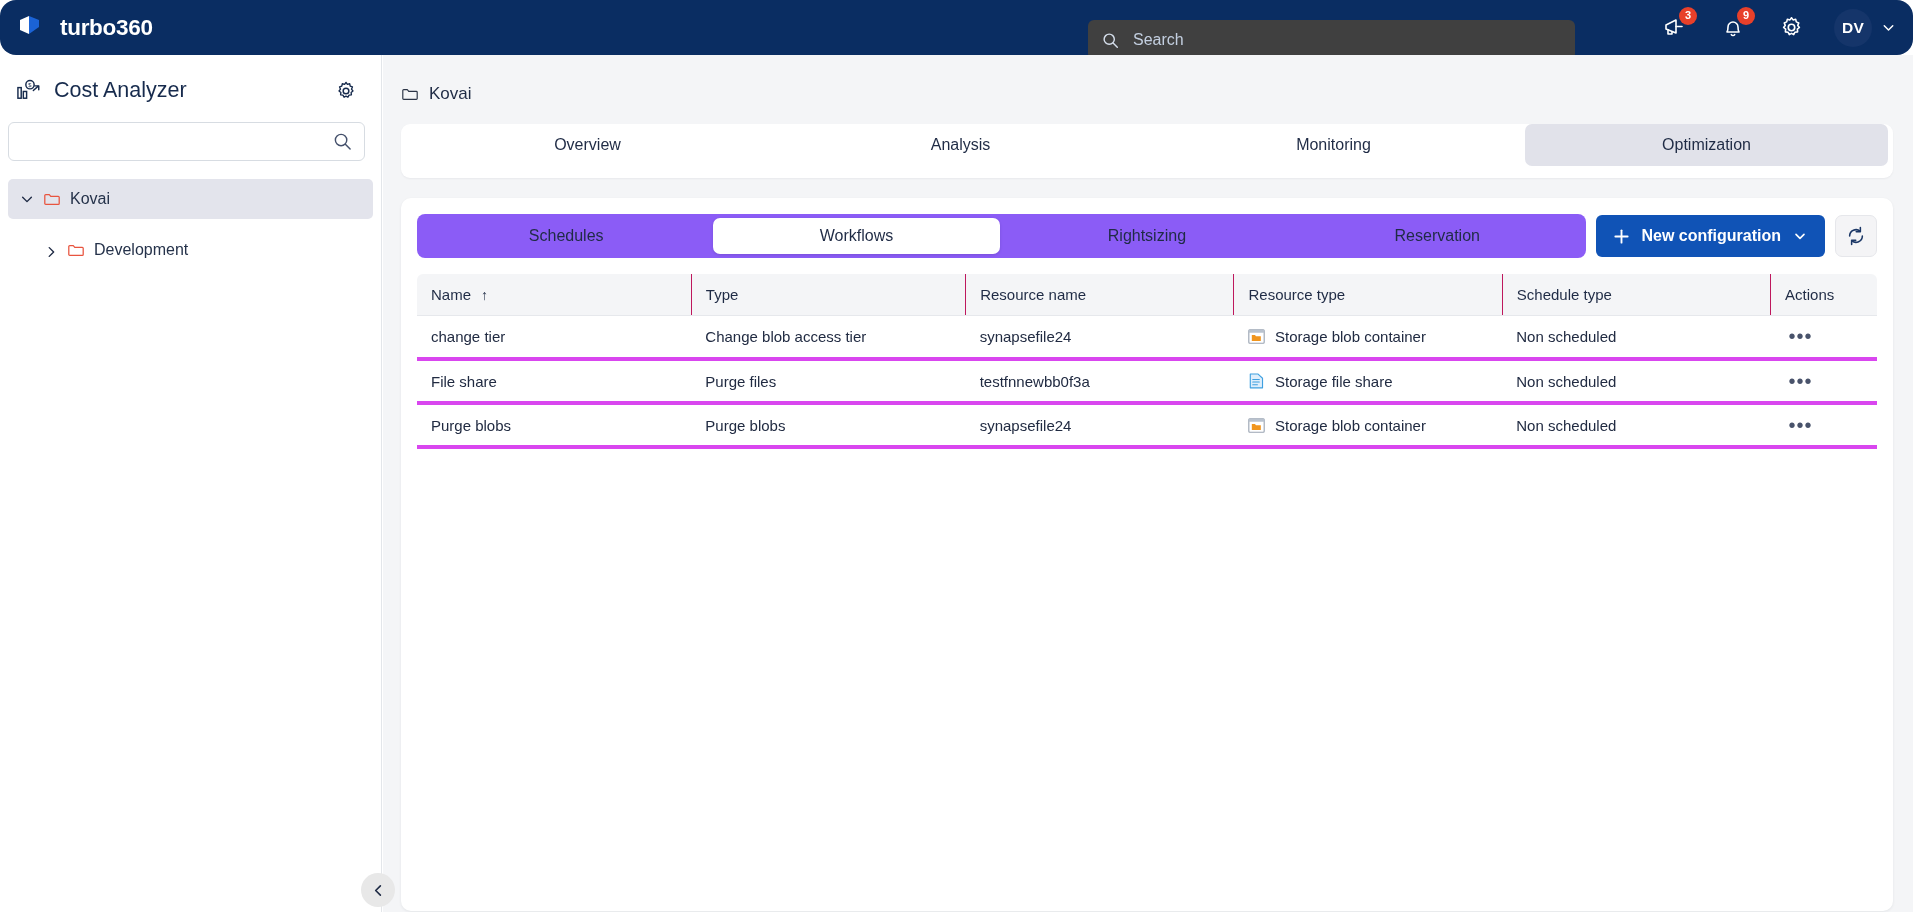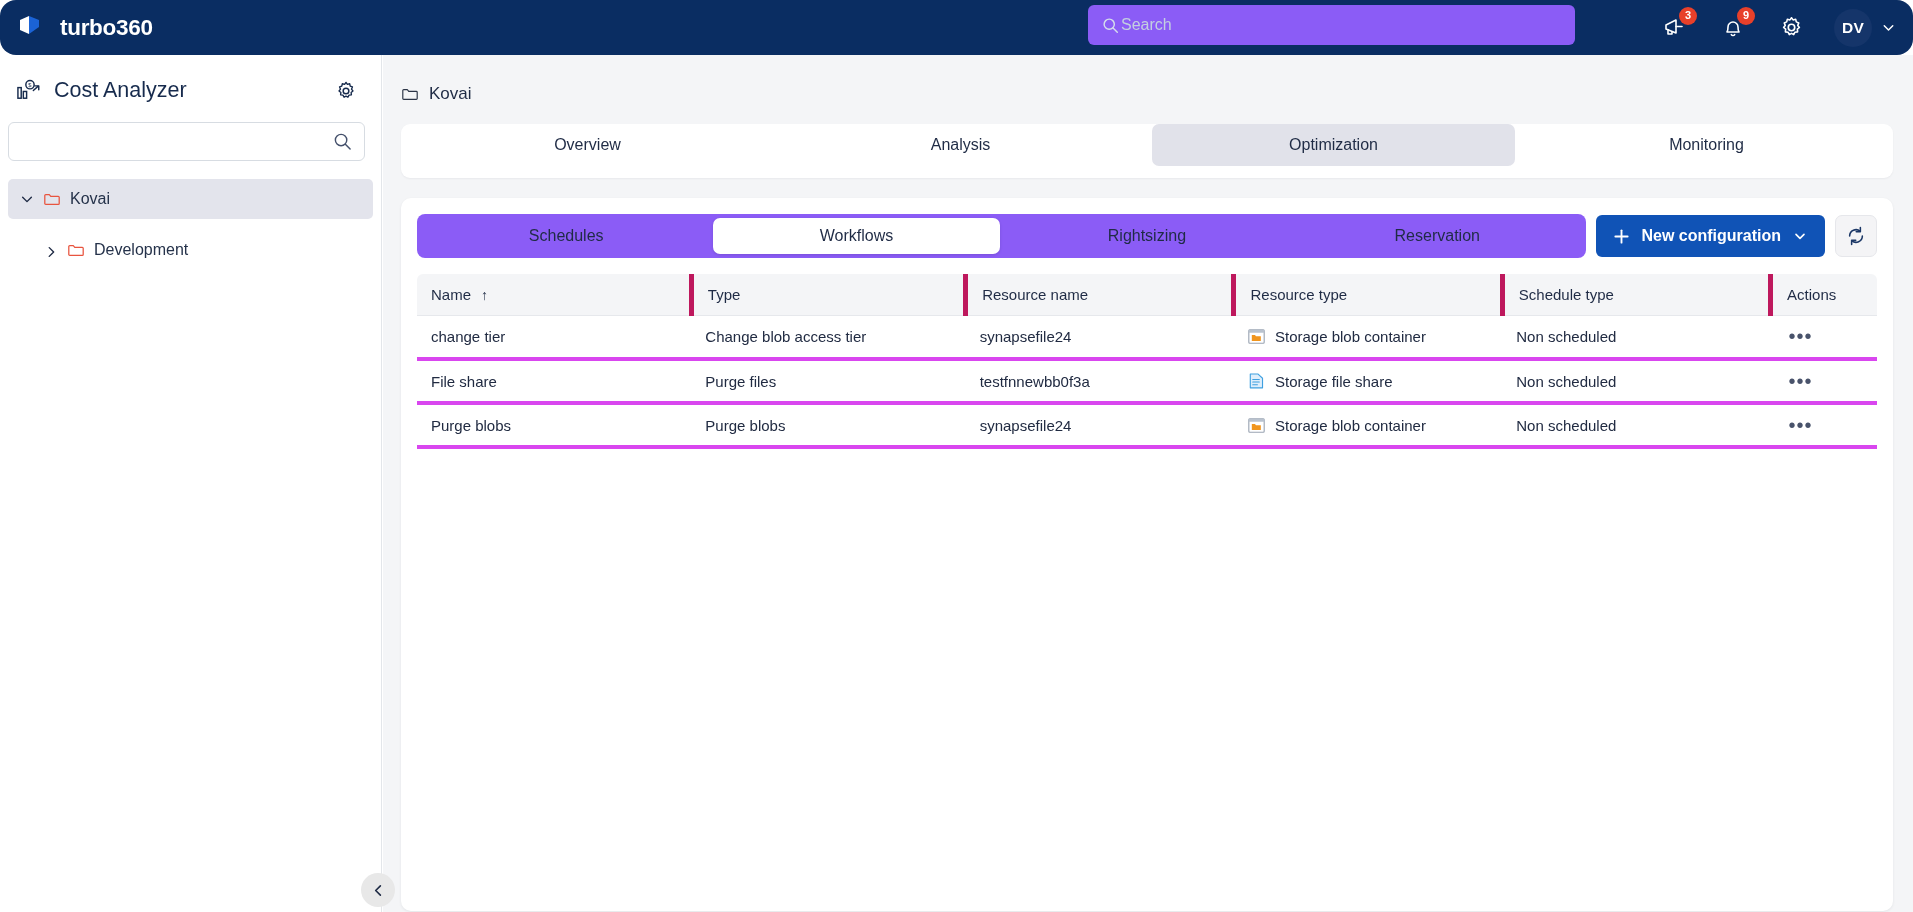--- a/index.html
+++ b/index.html
@@ -21,24 +21,24 @@
   .brand {
     display: flex; align-items: center; gap: 13px;
     margin-left: 17px;
   }
   .brand-mark { width: 30px; height: 30px; display:block; }
   .brand-name {
     color: #ffffff; font-size: 22.5px; font-weight: 700;
     letter-spacing: -0.3px;
   }
   .search-wrap {
-    position: absolute; left: 1088px; top: 5px;
+    position: absolute; left: 1088px; top: 20px;
     width: 487px; height: 40px;
-    background: #8b5cf6; border-radius: 6px;
-    display: flex; align-items: center; gap: 0;
+    background: #404040; border-radius: 6px;
+    display: flex; align-items: center; gap: 12px;
     padding: 0 14px; cursor: text;
   }
   .search-wrap svg { flex: 0 0 auto; }
   .search-input {
     flex: 1; background: transparent; border: none; outline: none;
     color: #dfe6f1; font-size: 16px;
     font-family: "Liberation Sans", sans-serif;
   }
   .search-input::placeholder { color: #c3cfe0; opacity: 1; }
 
@@ -183,21 +183,21 @@
 
   table.grid {
     width: 100%; border-collapse: collapse; margin-top: 16px;
     table-layout: fixed;
   }
   table.grid thead th {
     background: #f4f5f7;
     height: 41px;
     font-size: 15px; font-weight: 400; color: #1f2b45;
     text-align: left; padding-left: 14px;
-    border-right: 5px solid #be185d;
+    border-right: 1px solid #be185d;
     border-bottom: 1px solid #e6e8ec;
     white-space: nowrap;
   }
   table.grid thead th:first-child { border-radius: 6px 0 0 0; }
   table.grid thead th:last-child { border-right: none; border-radius: 0 6px 0 0; }
   table.grid tbody td {
     height: 44px;
     font-size: 15px; color: #212b42;
     padding-left: 14px;
     border-bottom: 4px solid #d946ef;
@@ -329,22 +329,22 @@
   <div class="breadcrumb">
     <svg width="18" height="18" viewBox="0 0 20 20">
       <path d="M2 6.2 a1 1 0 0 1 1-1 h4 l1.6 1.8 h8.4 a1 1 0 0 1 1 1 v7 a1 1 0 0 1 -1 1 h-14 a1 1 0 0 1 -1 -1 Z" fill="none" stroke="#2b3446" stroke-width="1.3" stroke-linejoin="round"></path>
     </svg>
     <span>Kovai</span>
   </div>
 
   <div class="tabs-card">
     <div class="tab">Overview</div>
     <div class="tab">Analysis</div>
+    <div class="tab">Monitoring</div>
     <div class="tab active">Optimization</div>
-    <div class="tab">Monitoring</div>
   </div>
 
   <div class="panel">
 
     <div class="subbar">
       <div class="subtabs">
         <div class="subtab">Schedules</div>
         <div class="subtab active">Workflows</div>
         <div class="subtab">Rightsizing</div>
         <div class="subtab">Reservation</div>

